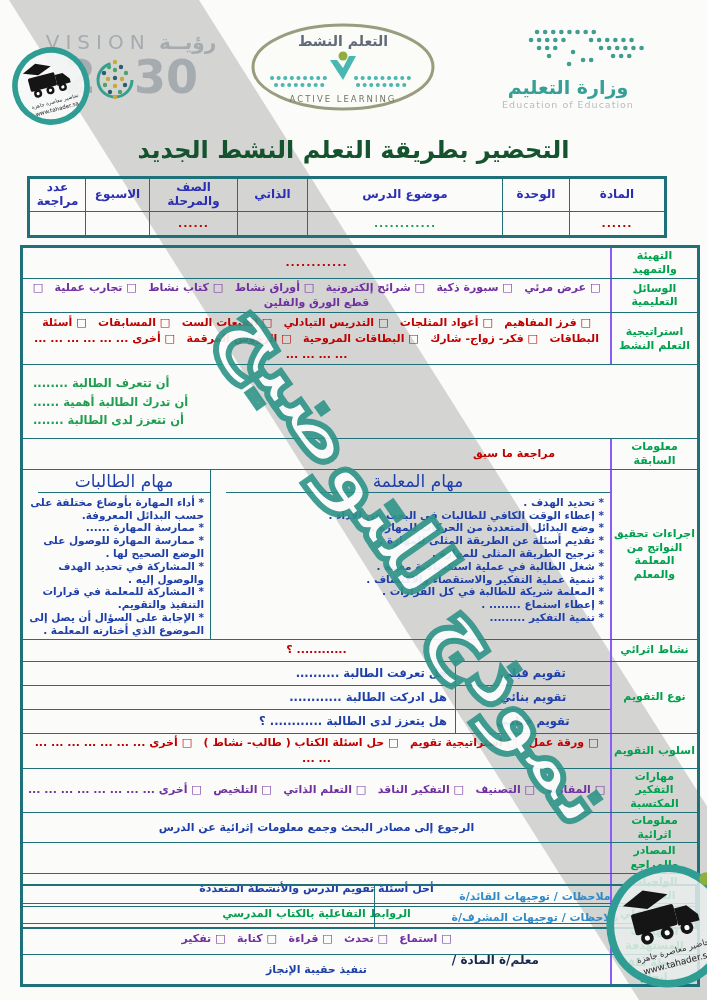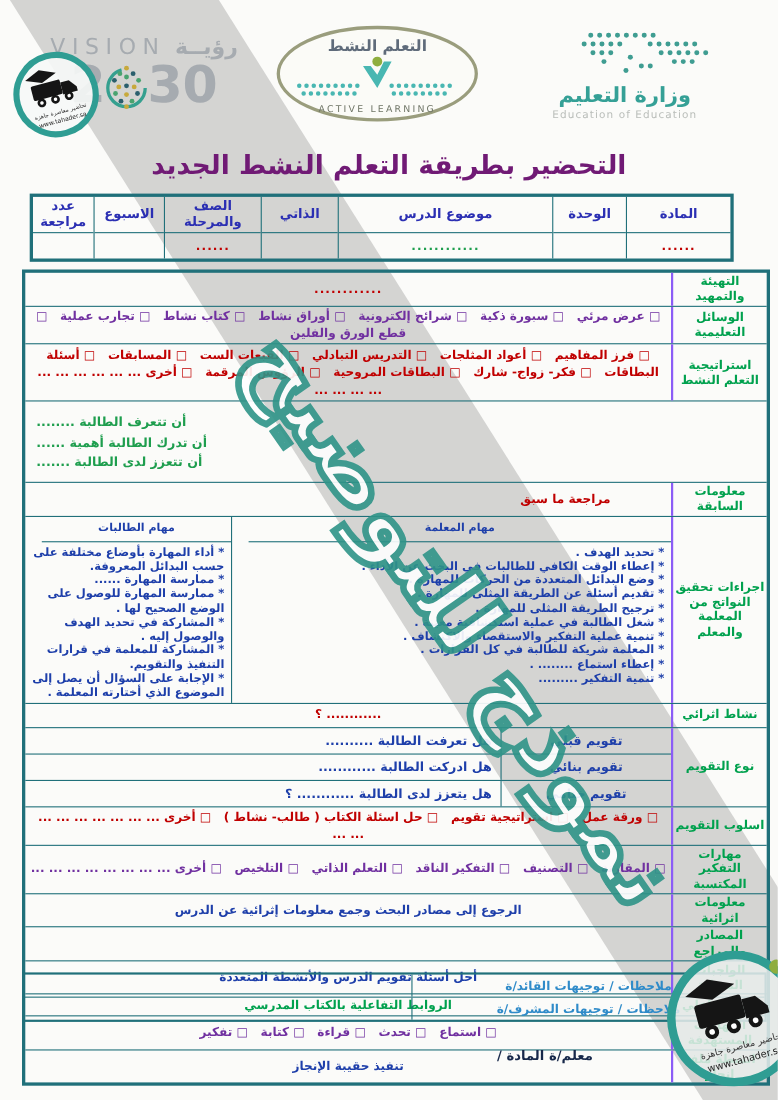--- a/index.html
+++ b/index.html
@@ -17,21 +17,21 @@
   .vision-line1 .lat{letter-spacing:6px;font-weight:400;}
   .vision-line1 .ar{font-weight:bold;}
   .vision-line2{font-size:46px;font-weight:bold;line-height:1;display:flex;align-items:center;justify-content:center;direction:ltr;}
   .vision-emblem{display:inline-block;width:42px;height:46px;margin:0 -2px;position:relative;top:2px;}
   .al-logo{position:absolute;top:2px;left:250px;}
   .moe-logo{position:absolute;top:6px;left:468px;width:200px;text-align:center;}
   .moe-name{font-size:19px;font-weight:bold;color:#35a096;margin-top:2px;}
   .moe-name-en{font-size:9.5px;color:#b9bdb9;letter-spacing:1px;margin-top:1px;direction:ltr;}
   
   .title{position:absolute;top:136px;left:0;width:707px;text-align:center;z-index:2;
-    font-size:24px;font-weight:bold;color:#701a75;}
+    font-size:24px;font-weight:bold;color:#14532d;}
   
   .tbl{position:absolute;z-index:2;border:3px solid #20707a;background:transparent;box-sizing:border-box;}
   .row{display:flex;direction:rtl;border-top:1px solid #20707a;box-sizing:border-box;}
   .row.first{border-top:none;}
   
   .info-tbl{left:27px;top:176px;width:640px;}
   .icol{border-left:1px solid #20707a;display:flex;flex-direction:column;box-sizing:border-box;}
   .icol:last-child{border-left:none;}
   .ihead{min-height:30px;display:flex;align-items:center;justify-content:center;text-align:center;
     font-size:12px;font-weight:bold;color:#2b2fb3;line-height:1.15;padding:1px 2px;}
@@ -50,21 +50,21 @@
   .chk{color:#7030a0;}
   .chk-red{color:#c00000;}
   .red-dots{color:#c00000;letter-spacing:1px;}
   .green-lines{color:#1e9e4e;align-items:flex-end;justify-content:center;text-align:right;padding-left:10px;padding-right:95px;line-height:1.6;font-size:11.5px;}
   .prior-val{color:#c00000;justify-content:flex-start;padding-right:55px;}
   
   .proc{display:flex;direction:rtl;flex:1;}
   .proc-t{flex:1;border-left:1px solid #20707a;display:flex;flex-direction:column;box-sizing:border-box;}
   .proc-s{width:187px;flex:none;display:flex;flex-direction:column;box-sizing:border-box;}
   .proc-hd{height:22px;border-bottom:1px solid #20707a;display:flex;align-items:center;justify-content:center;
-    font-size:10px;font-weight:bold;color:#1e3faa;flex:none;margin-left:15px;}
+    font-size:17px;font-weight:normal;color:#1e3faa;flex:none;margin-left:15px;}
   .tasks{padding:3px 6px 2px 2px;text-align:right;font-size:10.5px;font-weight:bold;color:#1e3faa;line-height:1.22;}
   
   .ev-wrap{flex:1;display:flex;flex-direction:column;}
   .ev-row{display:flex;direction:rtl;border-top:1px solid #20707a;min-height:23px;}
   .ev-row.first{border-top:none;}
   .ev-type{width:154px;flex:none;border-left:1px solid #20707a;display:flex;align-items:center;justify-content:center;
     font-size:11.5px;font-weight:bold;color:#1e3faa;}
   .ev-q{flex:1;display:flex;align-items:center;justify-content:flex-start;padding-right:8px;
     font-size:11.5px;font-weight:bold;color:#1e3faa;}
   

